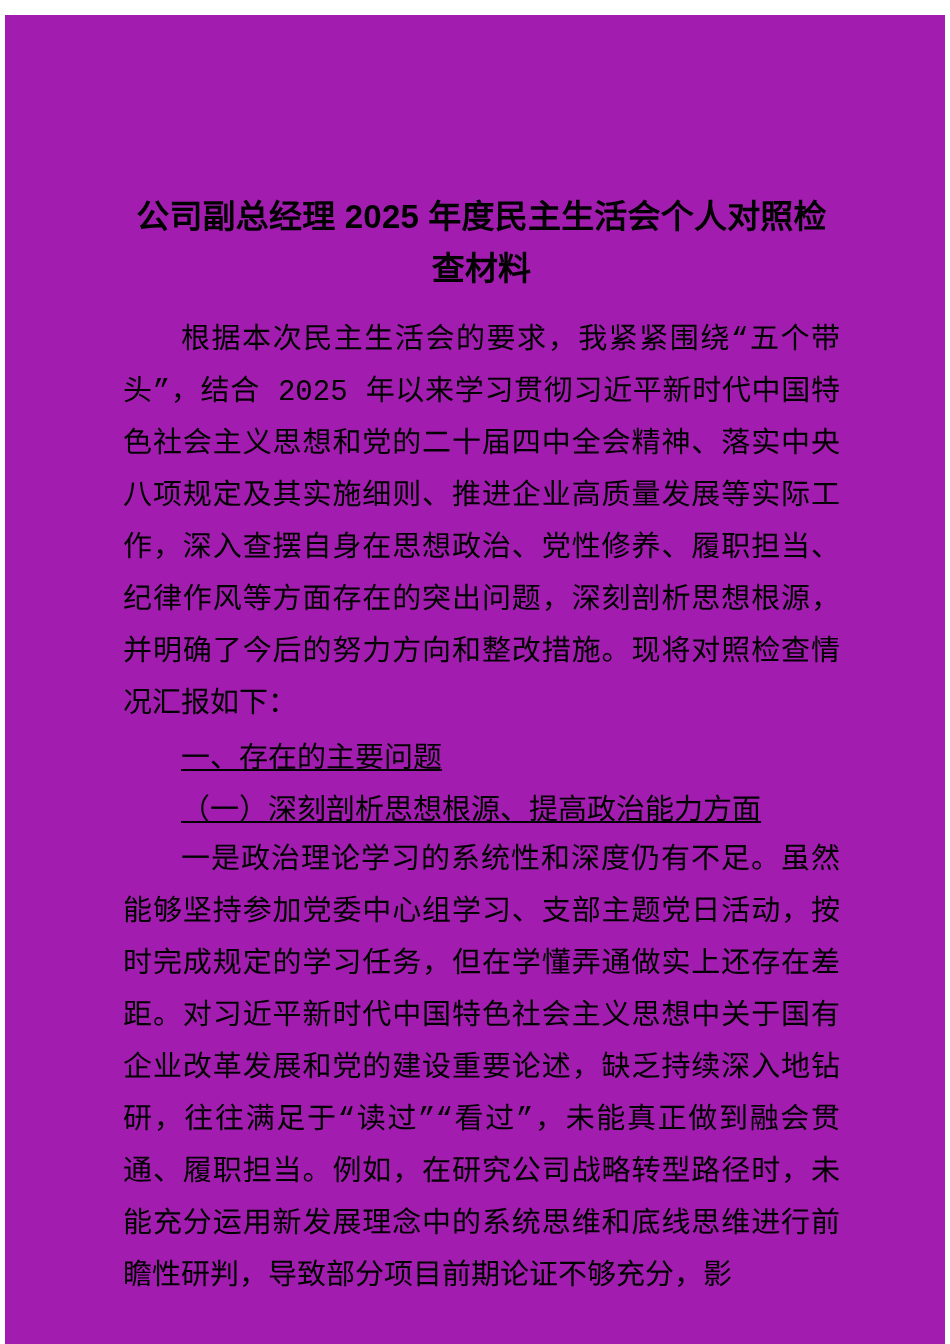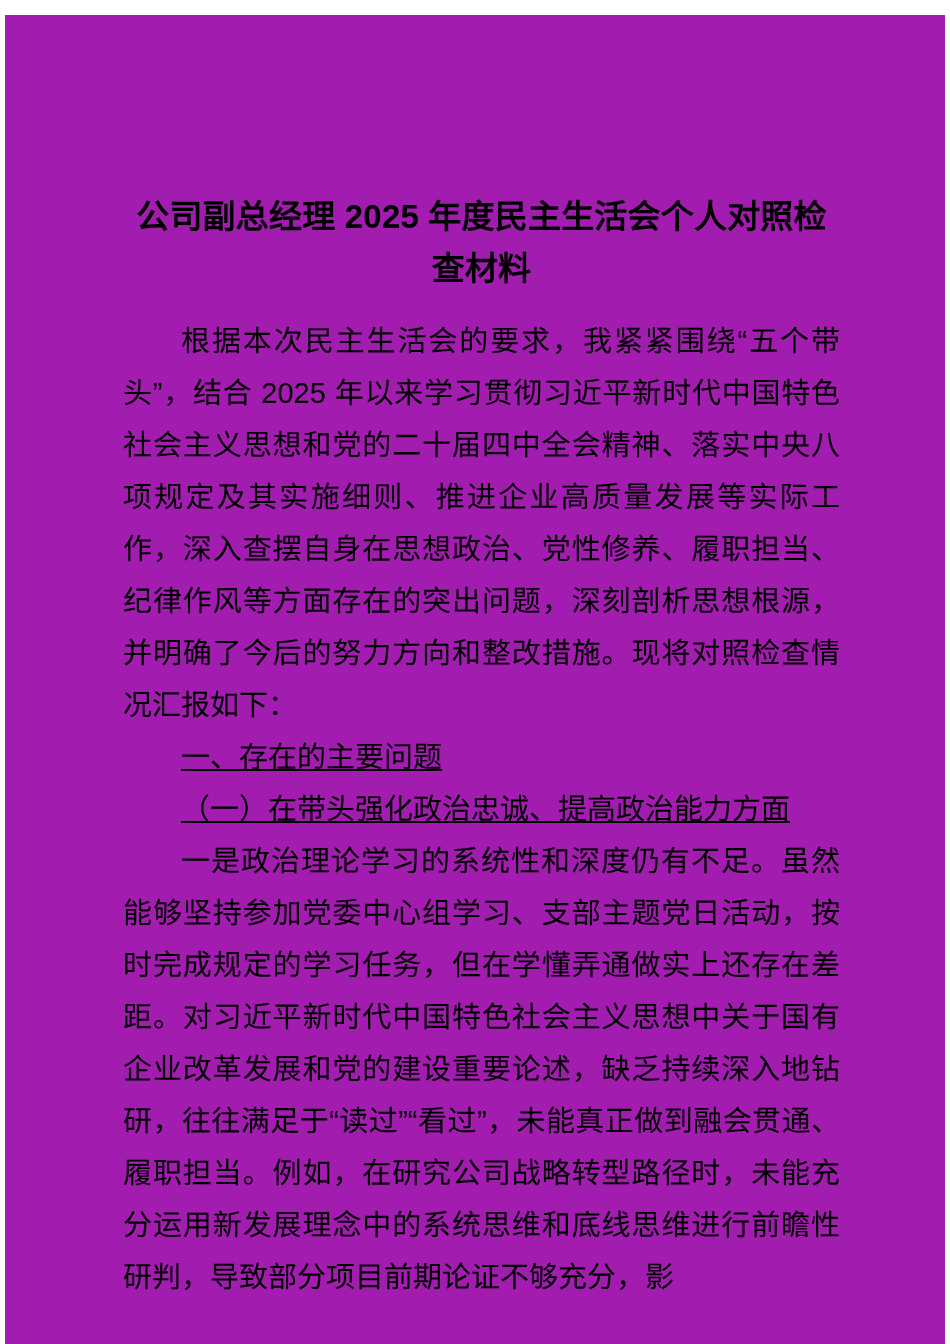--- a/index.html
+++ b/index.html
@@ -36,21 +36,21 @@
     line-height: 52px;
     text-align: center;
     color: #000000;
     letter-spacing: 0.2px;
     white-space: normal;
   }
 
   .para {
     margin: 0;
     padding: 0;
-    font-family: Liberation Sans, sans-serif;
+    font-family: Liberation Mono, monospace;
     font-weight: 400;
     font-size: 29px;
     line-height: 52px;
     color: #000000;
     text-align: justify;
     text-justify: inter-character;
     text-indent: 58px;
     letter-spacing: 0;
     word-break: break-all;
   }
@@ -78,18 +78,18 @@
 
 <div class="page">
   <div class="content">
 
     <h1 class="doc-title">公司副总经理 2025 年度民主生活会个人对照检查材料</h1>
 
     <p class="para first-body">根据本次民主生活会的要求，我紧紧围绕“五个带头”，结合 2025 年以来学习贯彻习近平新时代中国特色社会主义思想和党的二十届四中全会精神、落实中央八项规定及其实施细则、推进企业高质量发展等实际工作，深入查摆自身在思想政治、党性修养、履职担当、纪律作风等方面存在的突出问题，深刻剖析思想根源，并明确了今后的努力方向和整改措施。现将对照检查情况汇报如下：</p>
 
     <p class="heading-l1">一、存在的主要问题</p>
 
-    <p class="heading-l2">（一）在带头强化政治忠诚、提高政治能力方面</p>
+    <p class="heading-l2">（一）深刻剖析思想根源、提高政治能力方面</p>
 
     <p class="para">一是政治理论学习的系统性和深度仍有不足。虽然能够坚持参加党委中心组学习、支部主题党日活动，按时完成规定的学习任务，但在学懂弄通做实上还存在差距。对习近平新时代中国特色社会主义思想中关于国有企业改革发展和党的建设重要论述，缺乏持续深入地钻研，往往满足于“读过”“看过”，未能真正做到融会贯通、履职担当。例如，在研究公司战略转型路径时，未能充分运用新发展理念中的系统思维和底线思维进行前瞻性研判，导致部分项目前期论证不够充分，影</p>
 
   </div>
 </div>
 
 </body></html>

